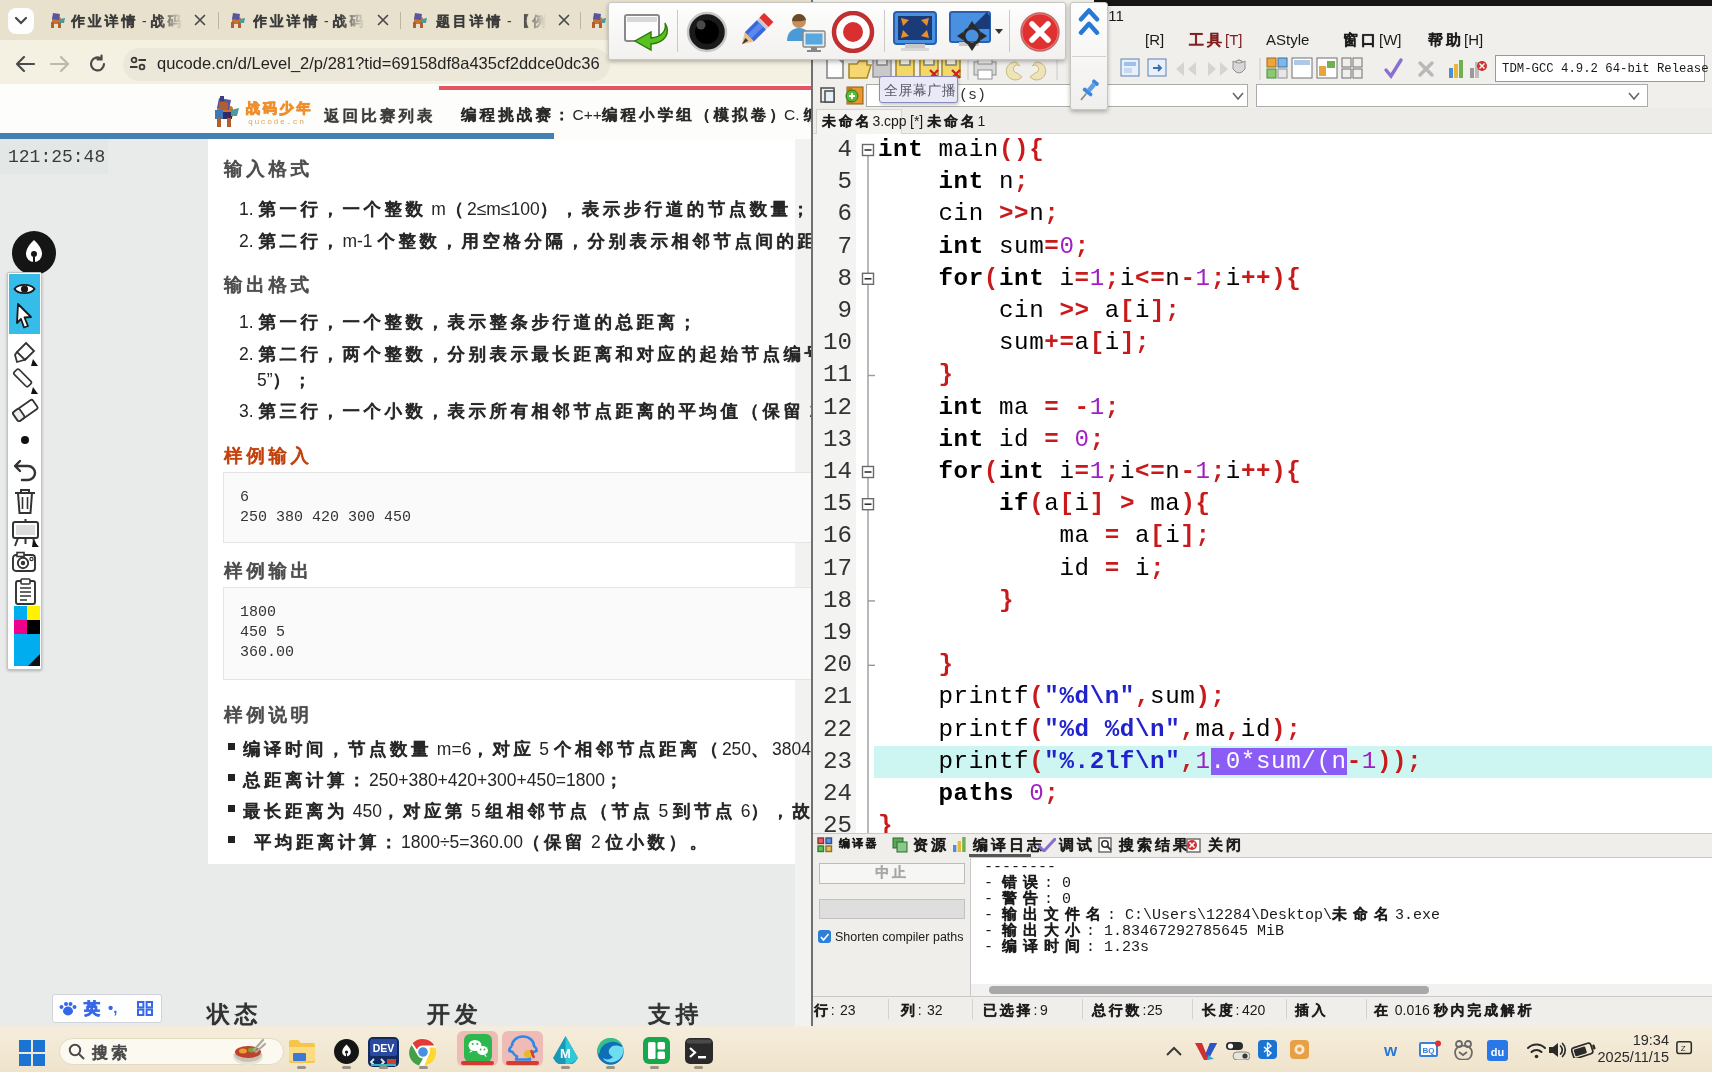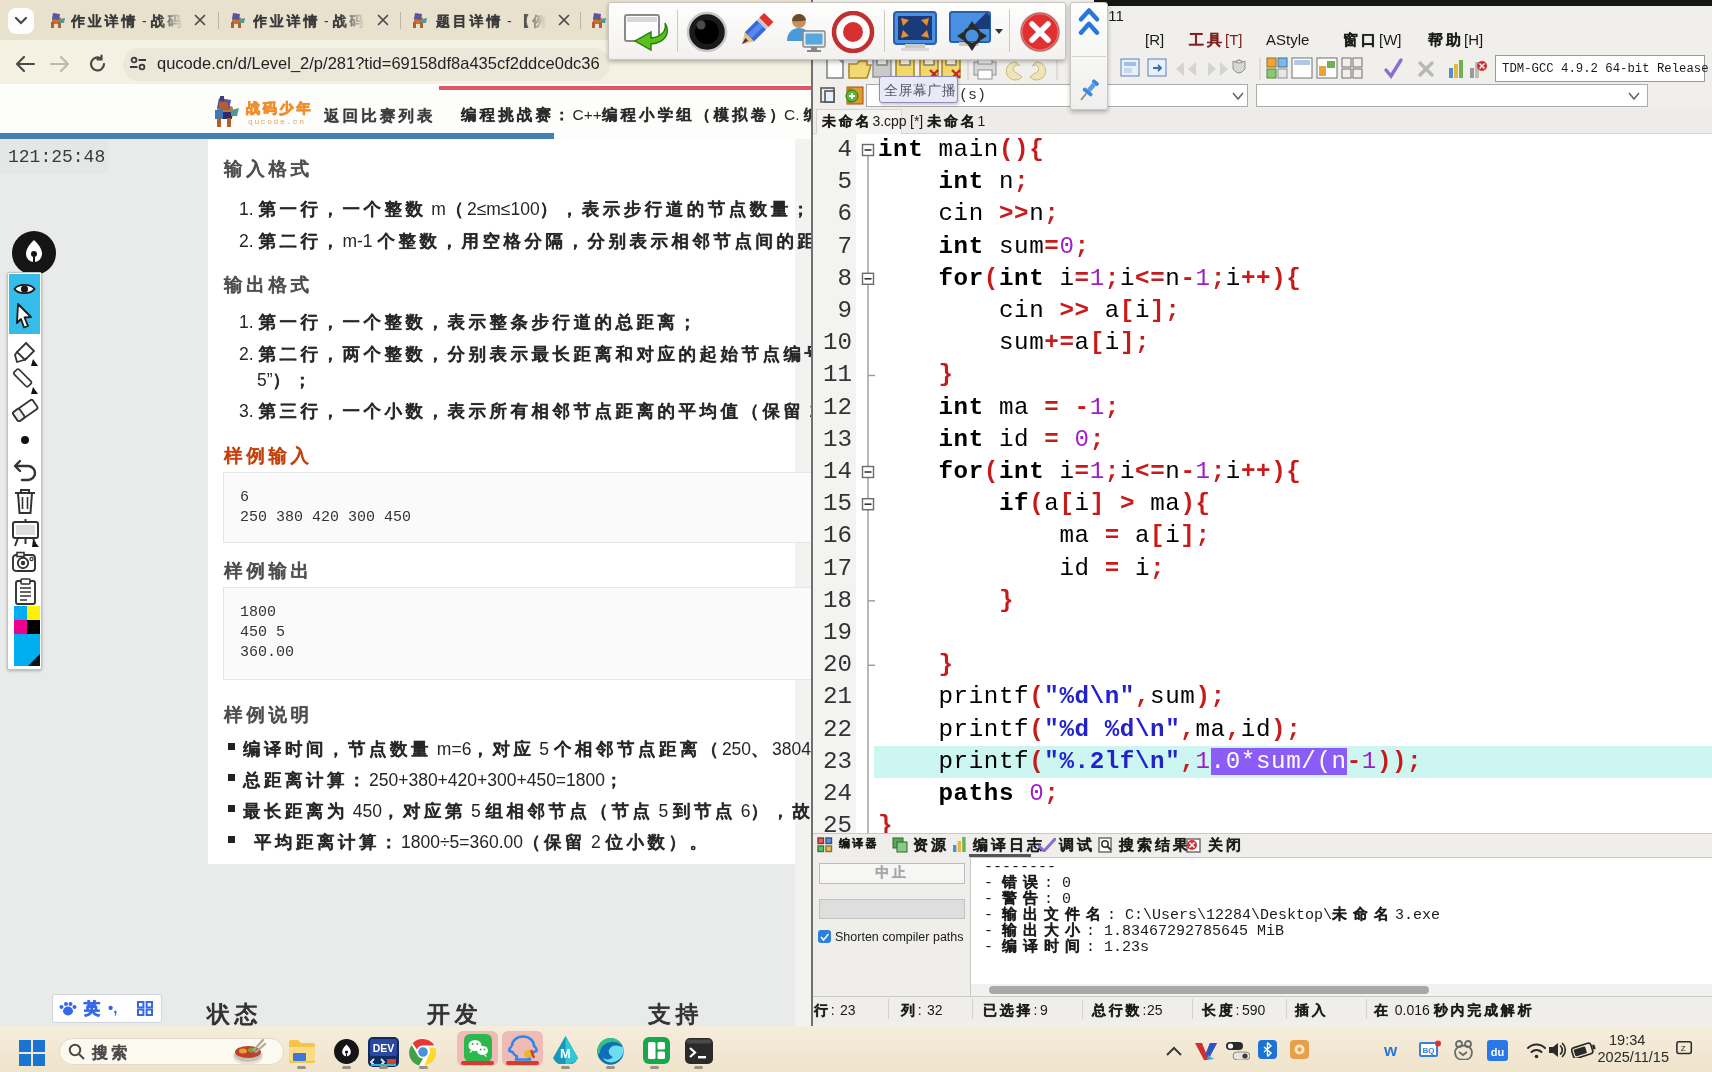--- a/index.html
+++ b/index.html
@@ -376,21 +376,21 @@
 <div class="a" style="left:813px;top:996px;width:899px;height:26px;background:#EFEEEB;border-top:1px solid #C9C9C9"></div>
 <div class="a" style="left:814px;top:1002px;font-size:14px;color:#1A1A1A"><span class="c">行</span>:</div>
 <div class="a" style="left:840px;top:1002px;font-size:14px;color:#1A1A1A">23</div>
 <div class="a" style="left:901px;top:1002px;font-size:14px;color:#1A1A1A"><span class="c">列</span>:</div>
 <div class="a" style="left:927px;top:1002px;font-size:14px;color:#1A1A1A">32</div>
 <div class="a" style="left:983px;top:1002px;font-size:14px;color:#1A1A1A"><span class="c">已选择</span>:</div>
 <div class="a" style="left:1040px;top:1002px;font-size:14px;color:#1A1A1A">9</div>
 <div class="a" style="left:1092px;top:1002px;font-size:14px;color:#1A1A1A"><span class="c">总行数</span>:</div>
 <div class="a" style="left:1147px;top:1002px;font-size:14px;color:#1A1A1A">25</div>
 <div class="a" style="left:1202px;top:1002px;font-size:14px;color:#1A1A1A"><span class="c">长度</span>:</div>
-<div class="a" style="left:1242px;top:1002px;font-size:14px;color:#1A1A1A">590</div>
+<div class="a" style="left:1242px;top:1002px;font-size:14px;color:#1A1A1A">420</div>
 <div class="a" style="left:1295px;top:1002px;font-size:14px;color:#1A1A1A"><span class="c">插入</span></div>
 <div class="a" style="left:1374px;top:1002px;font-size:14px;color:#1A1A1A"><span class="c">在</span> 0.016 <span class="c">秒内完成解析</span></div>
 <div class="a" style="left:888px;top:999px;width:1px;height:20px;background:#D2D2D2"></div>
 <div class="a" style="left:972px;top:999px;width:1px;height:20px;background:#D2D2D2"></div>
 <div class="a" style="left:1082px;top:999px;width:1px;height:20px;background:#D2D2D2"></div>
 <div class="a" style="left:1192px;top:999px;width:1px;height:20px;background:#D2D2D2"></div>
 <div class="a" style="left:1286px;top:999px;width:1px;height:20px;background:#D2D2D2"></div>
 <div class="a" style="left:1366px;top:999px;width:1px;height:20px;background:#D2D2D2"></div>
 
 <div class="a" style="left:12px;top:231px;width:44px;height:44px;background:#151515;border-radius:50%"></div>
@@ -703,18 +703,18 @@
     <path d="M2 6 H6 L11 2 V16 L6 12 H2 Z" fill="#2A2A2A"></path>
     <path d="M13.5 5 a5.5 5.5 0 0 1 0 8 M15.5 2.5 a9 9 0 0 1 0 13" stroke="#2A2A2A" stroke-width="1.7" fill="none" stroke-linecap="round"></path>
   </svg>
 <svg class="a" style="left:1571px;top:1042px" width="25" height="16" viewBox="0 0 25 16">
     <g transform="rotate(-18 12 8)">
       <rect x="1" y="3" width="20" height="11" rx="2.5" fill="none" stroke="#2A2A2A" stroke-width="1.7"></rect>
       <rect x="3" y="5" width="12" height="7" rx="1" fill="#2A2A2A"></rect>
       <rect x="22" y="6" width="2.5" height="5" rx="1" fill="#2A2A2A"></rect>
     </g>
   </svg>
-<div class="a" style="left:1609px;top:1032px;width:60px;height:17px;font-size:14.5px;color:#2A2A2A;">19:34</div>
+<div class="a" style="left:1609px;top:1032px;width:60px;height:17px;font-size:14.5px;color:#2A2A2A;text-align:right">19:34</div>
 <div class="a" style="left:1595px;top:1049px;width:74px;height:17px;font-size:14.5px;color:#2A2A2A;text-align:right">2025/11/15</div>
 <svg class="a" style="left:1676px;top:1039px" width="18" height="18" viewBox="0 0 20 18">
     <rect x="1" y="2" width="16" height="13" rx="2" fill="none" stroke="#2A2A2A" stroke-width="1.7"></rect>
     <text x="8" y="12" font-size="9" text-anchor="middle" fill="#2A2A2A" font-family="Liberation Sans">Z</text>
   </svg>
 
 </body></html>

